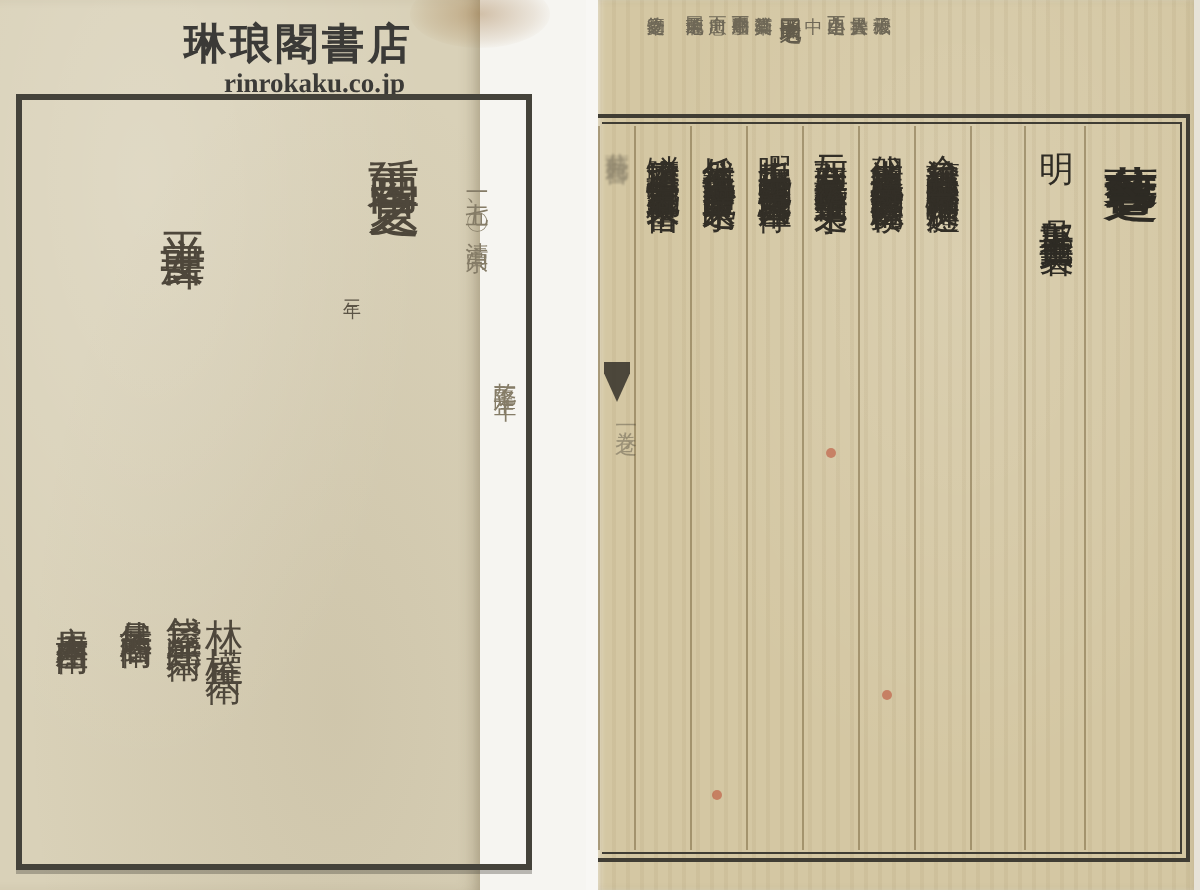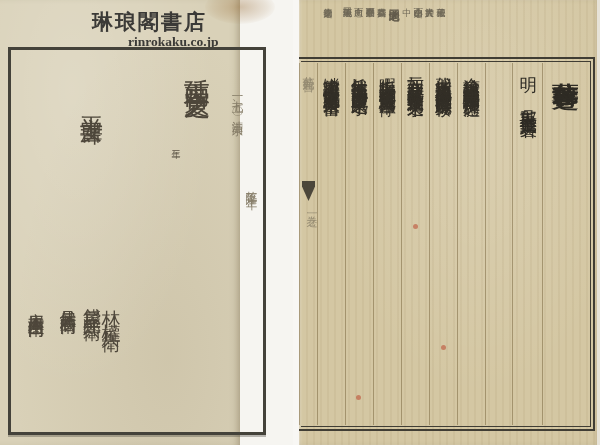--- a/index.html
+++ b/index.html
@@ -21,21 +21,21 @@
   .stain{
     position:absolute;left:205px;top:-10px;width:70px;height:34px;
     background:radial-gradient(ellipse at center, rgba(150,105,50,.38), rgba(150,105,50,.12) 55%, transparent 75%);
     border-radius:50%;
   }
   .stamp-name{
     position:absolute;left:92px;top:8px;width:180px;
     font-size:21px;letter-spacing:2px;font-weight:bold;color:#3b3a37;
   }
   .stamp-url{
-    position:absolute;left:128px;top:34px;
+    position:absolute;left:112px;top:34px;
     font-size:13.5px;color:#3b3a37;font-weight:bold;
   }
   .lframe{
     position:absolute;left:8px;top:47px;width:252px;height:382px;
     border:3px solid #44423a;
     box-shadow:0 2px 0 rgba(68,66,58,.35);
   }
   .v{writing-mode:vertical-rl;}
   .hand{color:#4e473b;}
   .col-enkyo{

